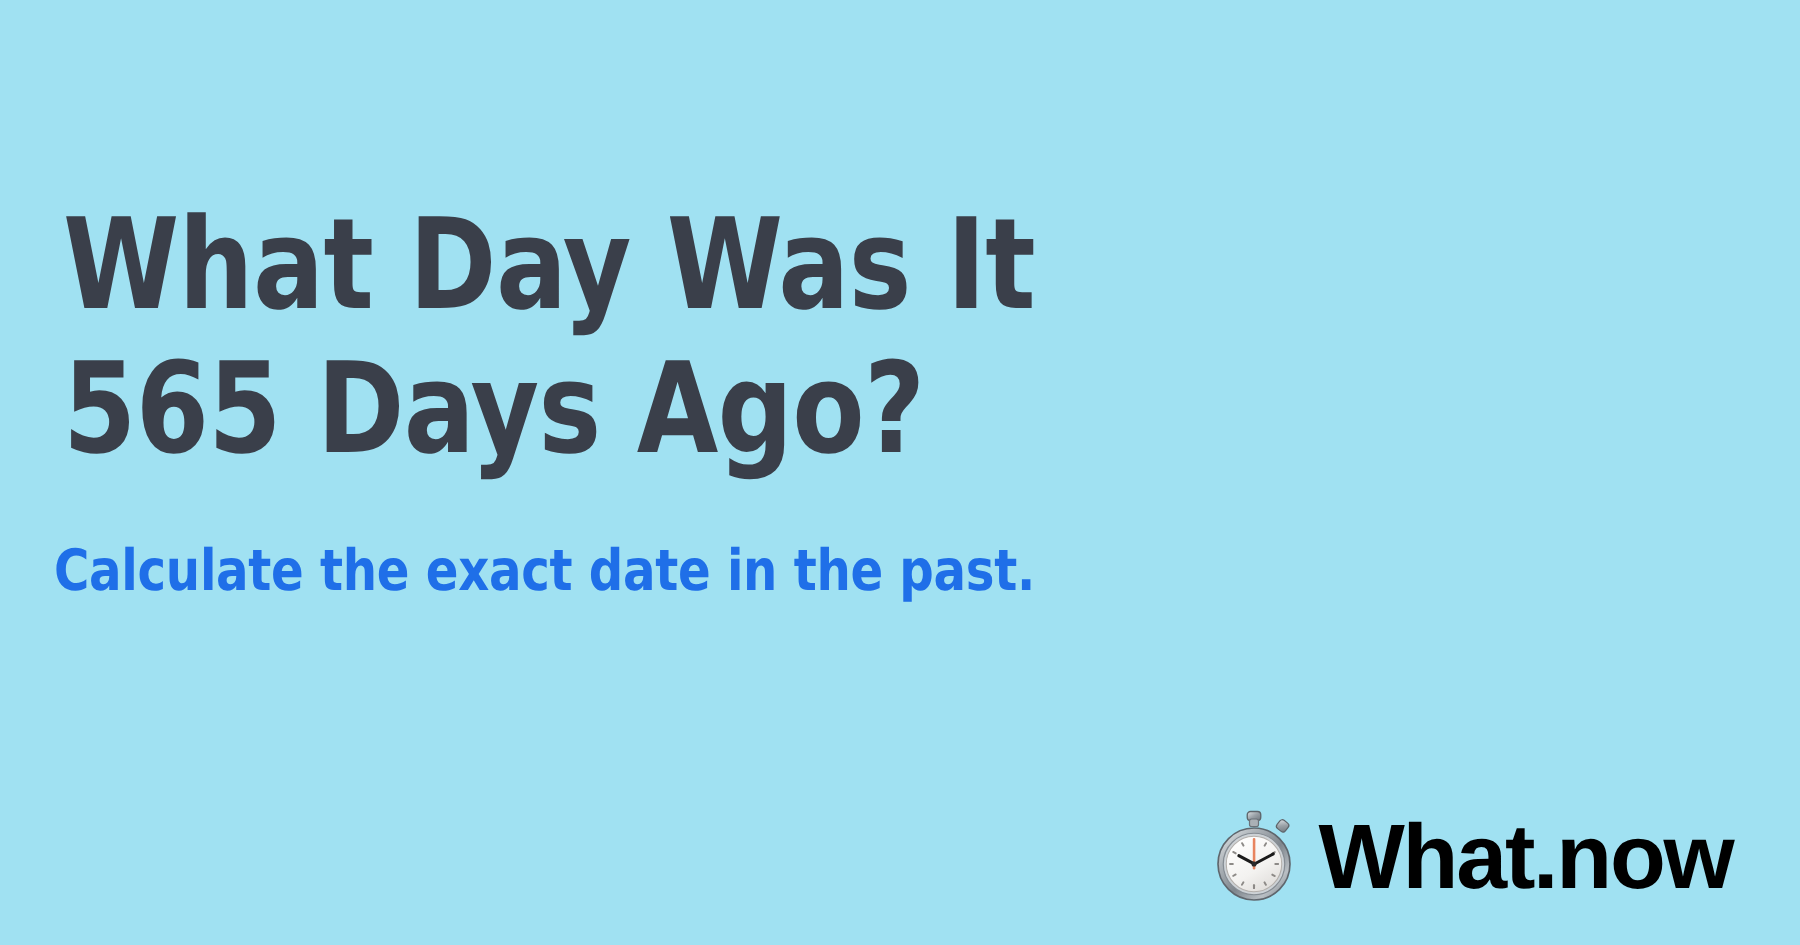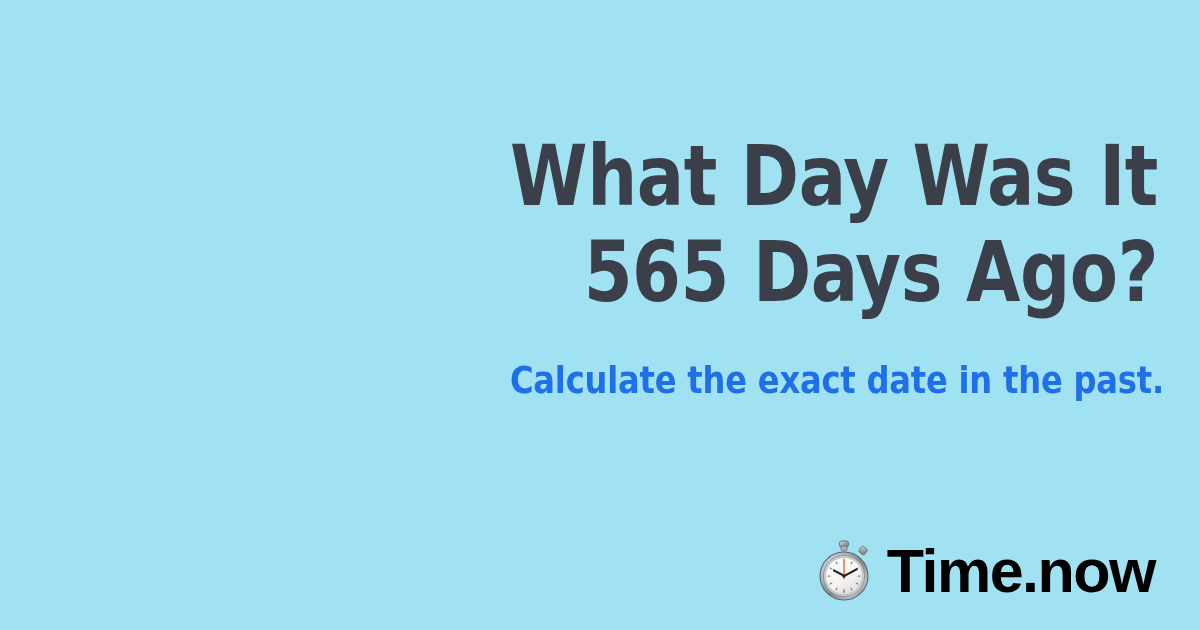--- a/index.html
+++ b/index.html
@@ -23,21 +23,21 @@
     background: #a0e1f2;
     box-sizing: border-box;
   }
 
   
   .hero {
     position: absolute;
     left: 0;
     top: 128px;
     width: 1200px;
-    text-align: right;
+    text-align: left;
   }
 
   .hero-title {
     margin: 0;
     color: #3a3f4a;
     font-family: "Liberation Sans Narrow", "DejaVu Sans Condensed", "Liberation Sans", sans-serif;
     font-size: 84px;
     font-weight: 700;
     line-height: 96px;
     letter-spacing: -0.5px;
@@ -162,16 +162,16 @@
           <rect x="28.1" y="20.5" width="2" height="16.5" rx="0.9" fill="#1b1b1b"></rect>
         </g>
 
         <g transform="rotate(-62 29 36)">
           <rect x="28.1" y="23.5" width="2.1" height="13.5" rx="0.9" fill="#1b1b1b"></rect>
         </g>
 
         <circle cx="29" cy="36" r="1.7" fill="#2a2a2a"></circle>
       </svg>
     </span>
-    <span class="brand-name">Time.now</span>
+    <span class="brand-name">What.now</span>
   </div>
 
 </div>
 
 </body></html>

